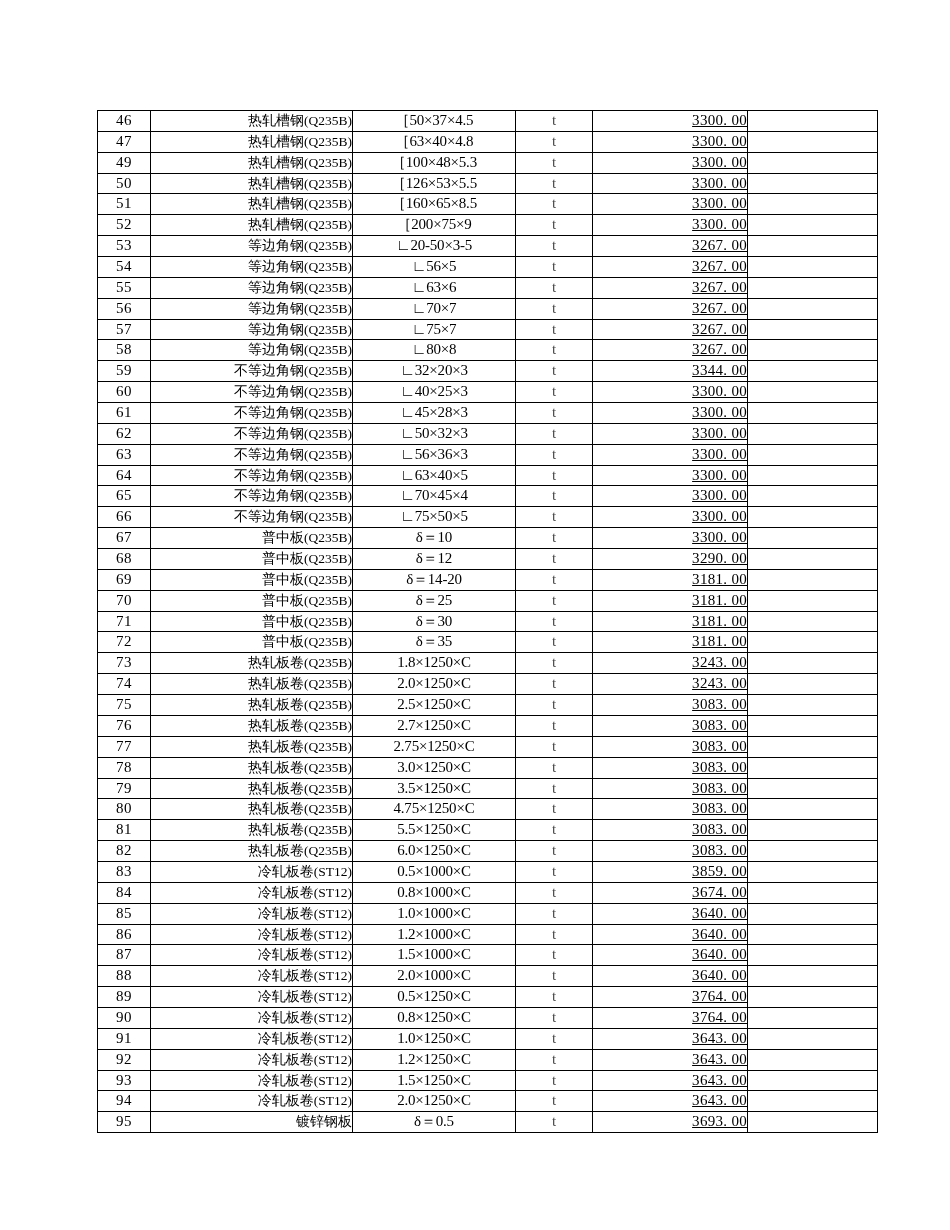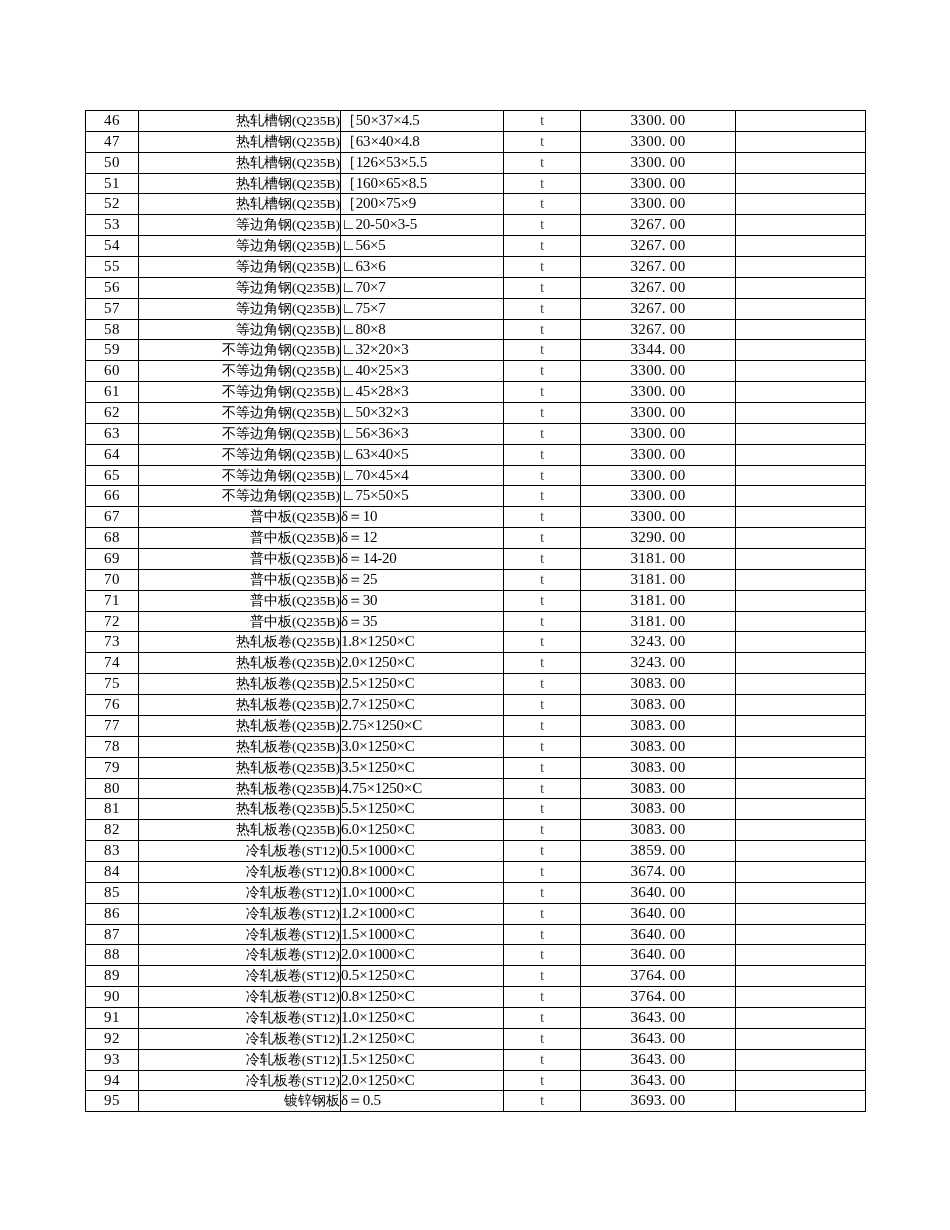--- a/index.html
+++ b/index.html
@@ -15,21 +15,21 @@
     color: #000000;
     overflow: hidden;
   }
   #sheet {
     position: relative;
     width: 950px;
     height: 1230px;
   }
   #table-wrap {
     position: absolute;
-    left: 85px;
+    left: 97px;
     top: 110px;
     width: 780px;
   }
   table.price-table {
     border-collapse: collapse;
     table-layout: fixed;
     width: 780px;
     border: 1.6px solid #000;
   }
   table.price-table col.c-seq   { width: 53px; }
@@ -60,35 +60,36 @@
     font-size: 13.5px;
   }
   td.name .cn {
     font-size: 14px;
   }
   td.name .suffix {
     font-family: "Liberation Serif", serif;
     font-size: 13.5px;
   }
   td.spec {
-    text-align: left;
+    text-align: center;
     padding-left: 3px;
     font-size: 15px;
     letter-spacing: -0.2px;
   }
   td.unit {
     text-align: center;
     font-size: 14px;
     color: #4a4a4a;
   }
   td.price {
-    text-align: center;
+    text-align: right;
     padding-left: 3px;
     font-size: 15px;
     letter-spacing: 0.3px;
+    text-decoration: underline;
   }
   td.note {
     text-align: left;
   }
 </style>
 </head>
 <body>
 
 <div id="sheet">
   <div id="table-wrap">
@@ -112,20 +113,28 @@
           </tr>
           <tr>
             <td class="seq">47</td>
             <td class="name"><span class="cn">热轧槽钢</span><span class="suffix">(Q235B)</span></td>
             <td class="spec">［63×40×4.8</td>
             <td class="unit">t</td>
             <td class="price">3300. 00</td>
             <td class="note"></td>
           </tr>
           <tr>
+            <td class="seq">49</td>
+            <td class="name"><span class="cn">热轧槽钢</span><span class="suffix">(Q235B)</span></td>
+            <td class="spec">［100×48×5.3</td>
+            <td class="unit">t</td>
+            <td class="price">3300. 00</td>
+            <td class="note"></td>
+          </tr>
+          <tr>
             <td class="seq">50</td>
             <td class="name"><span class="cn">热轧槽钢</span><span class="suffix">(Q235B)</span></td>
             <td class="spec">［126×53×5.5</td>
             <td class="unit">t</td>
             <td class="price">3300. 00</td>
             <td class="note"></td>
           </tr>
           <tr>
             <td class="seq">51</td>
             <td class="name"><span class="cn">热轧槽钢</span><span class="suffix">(Q235B)</span></td>

